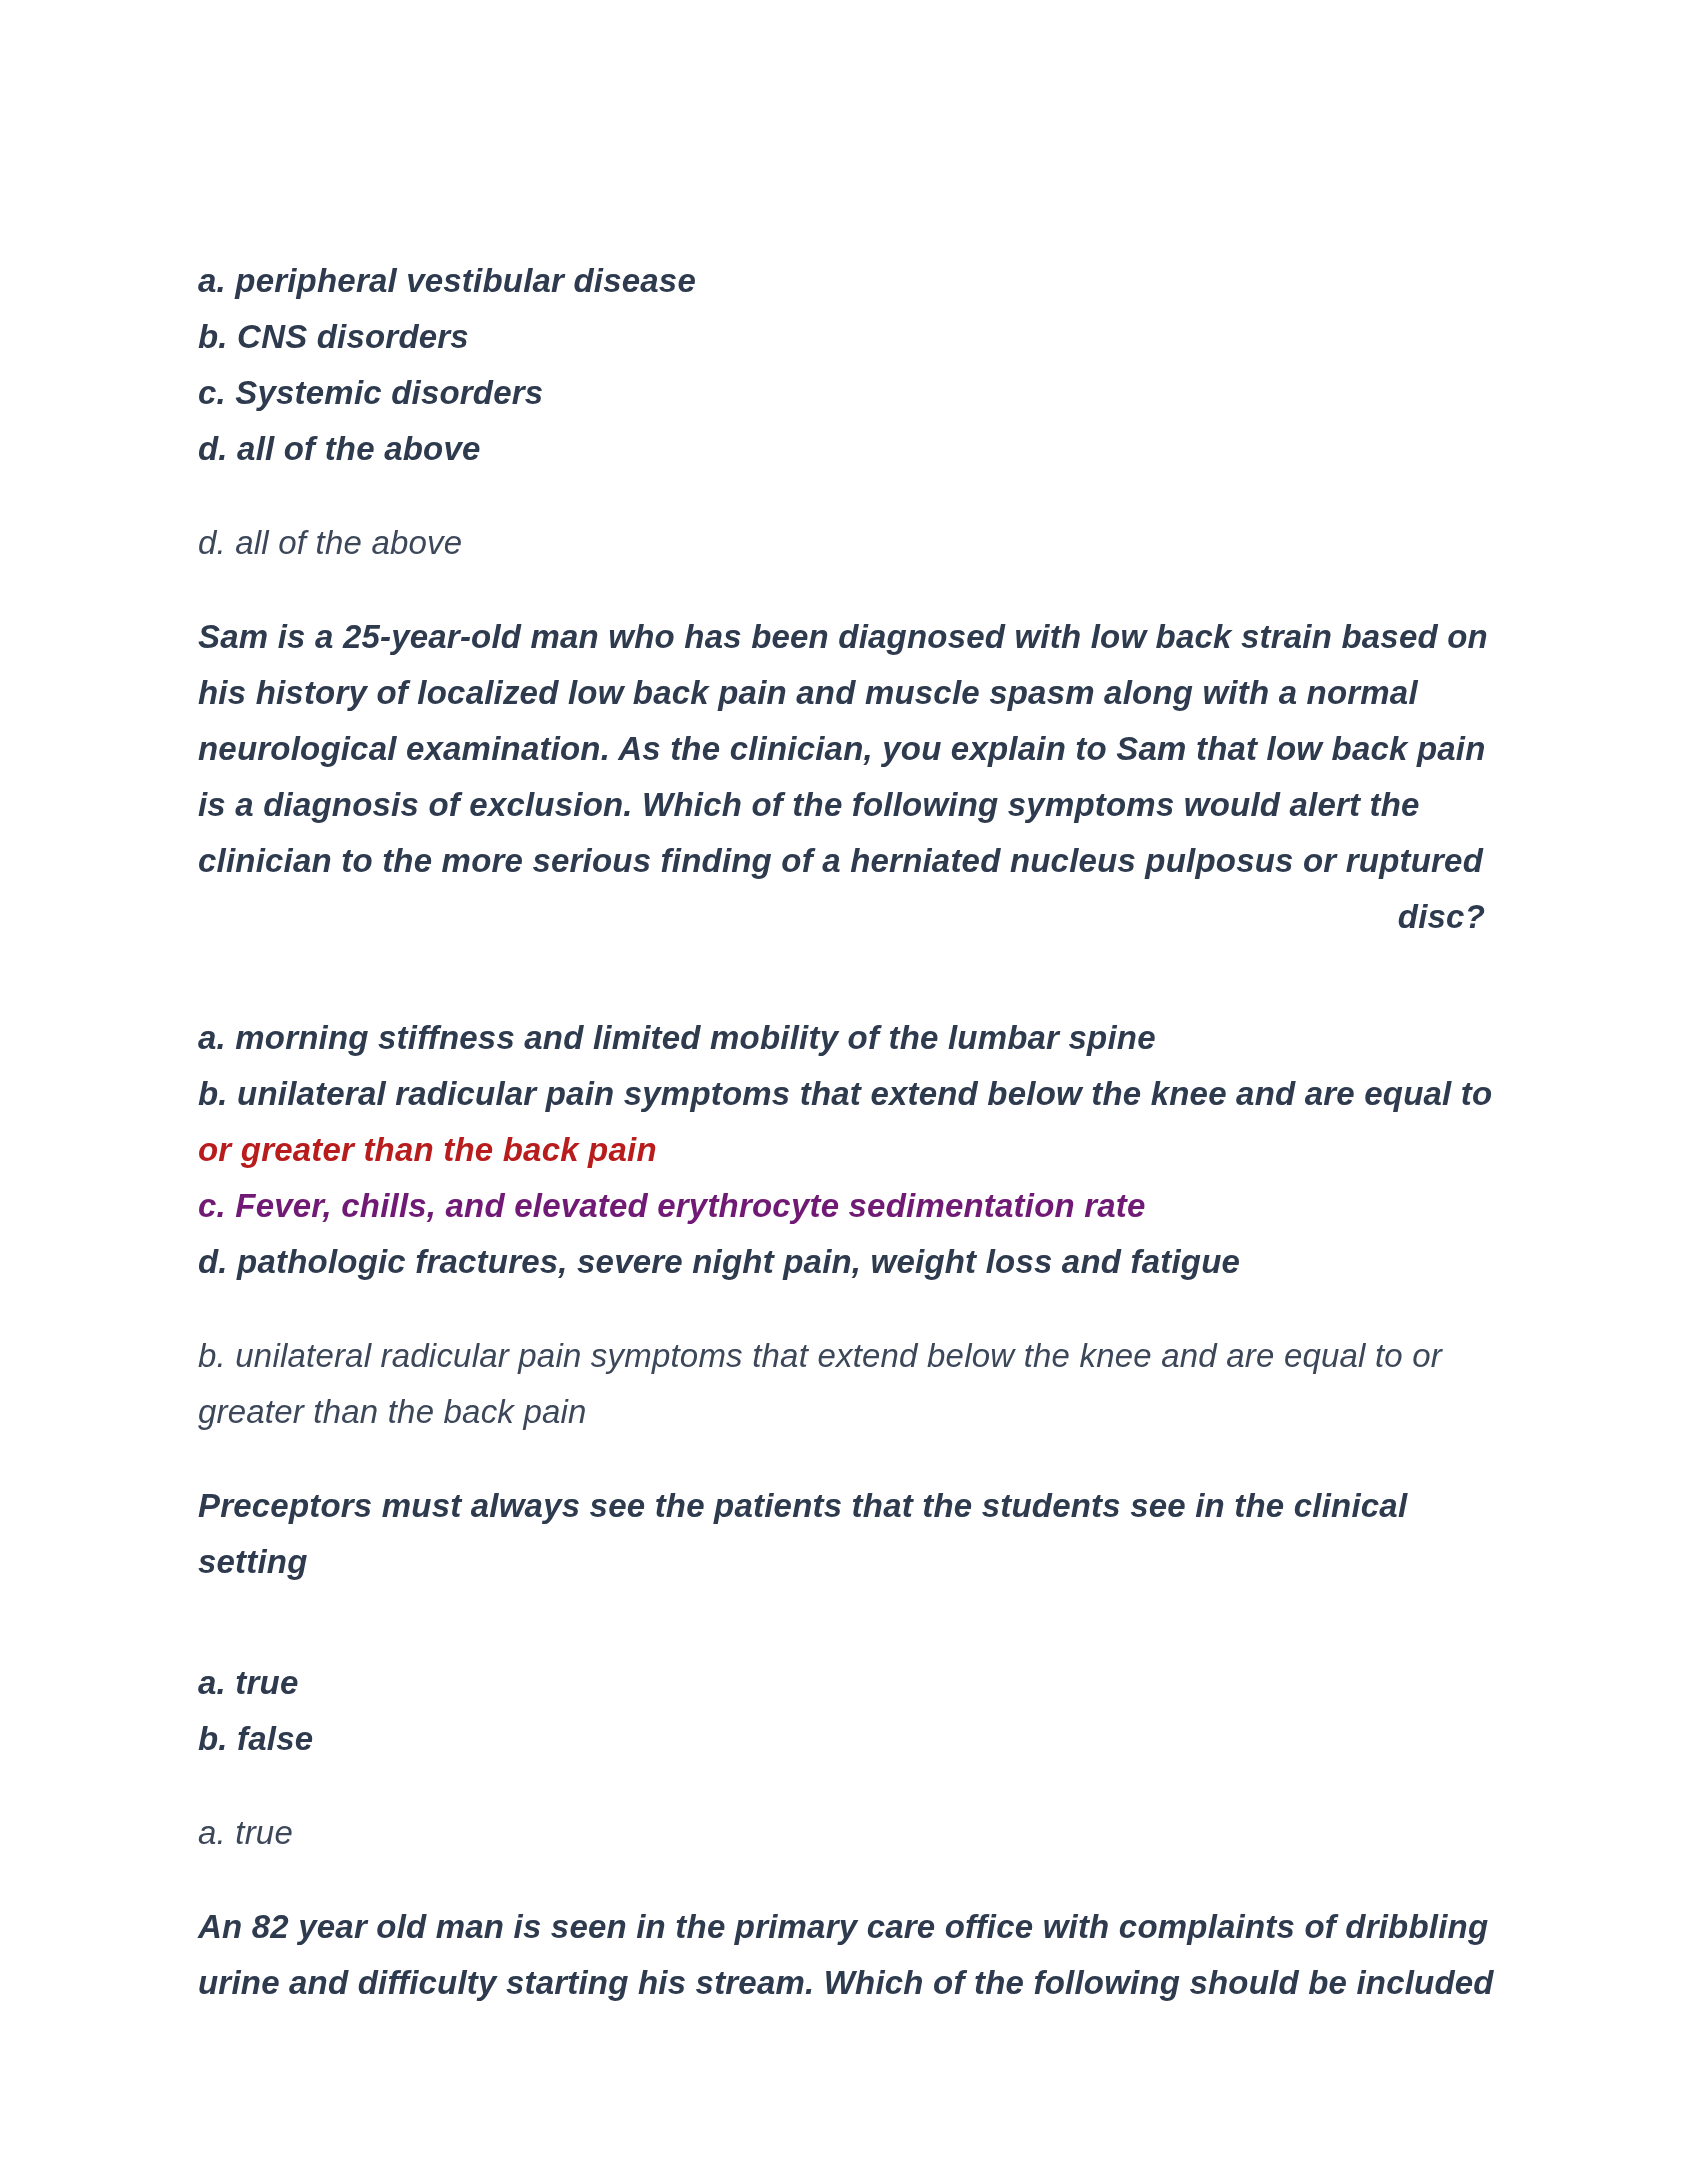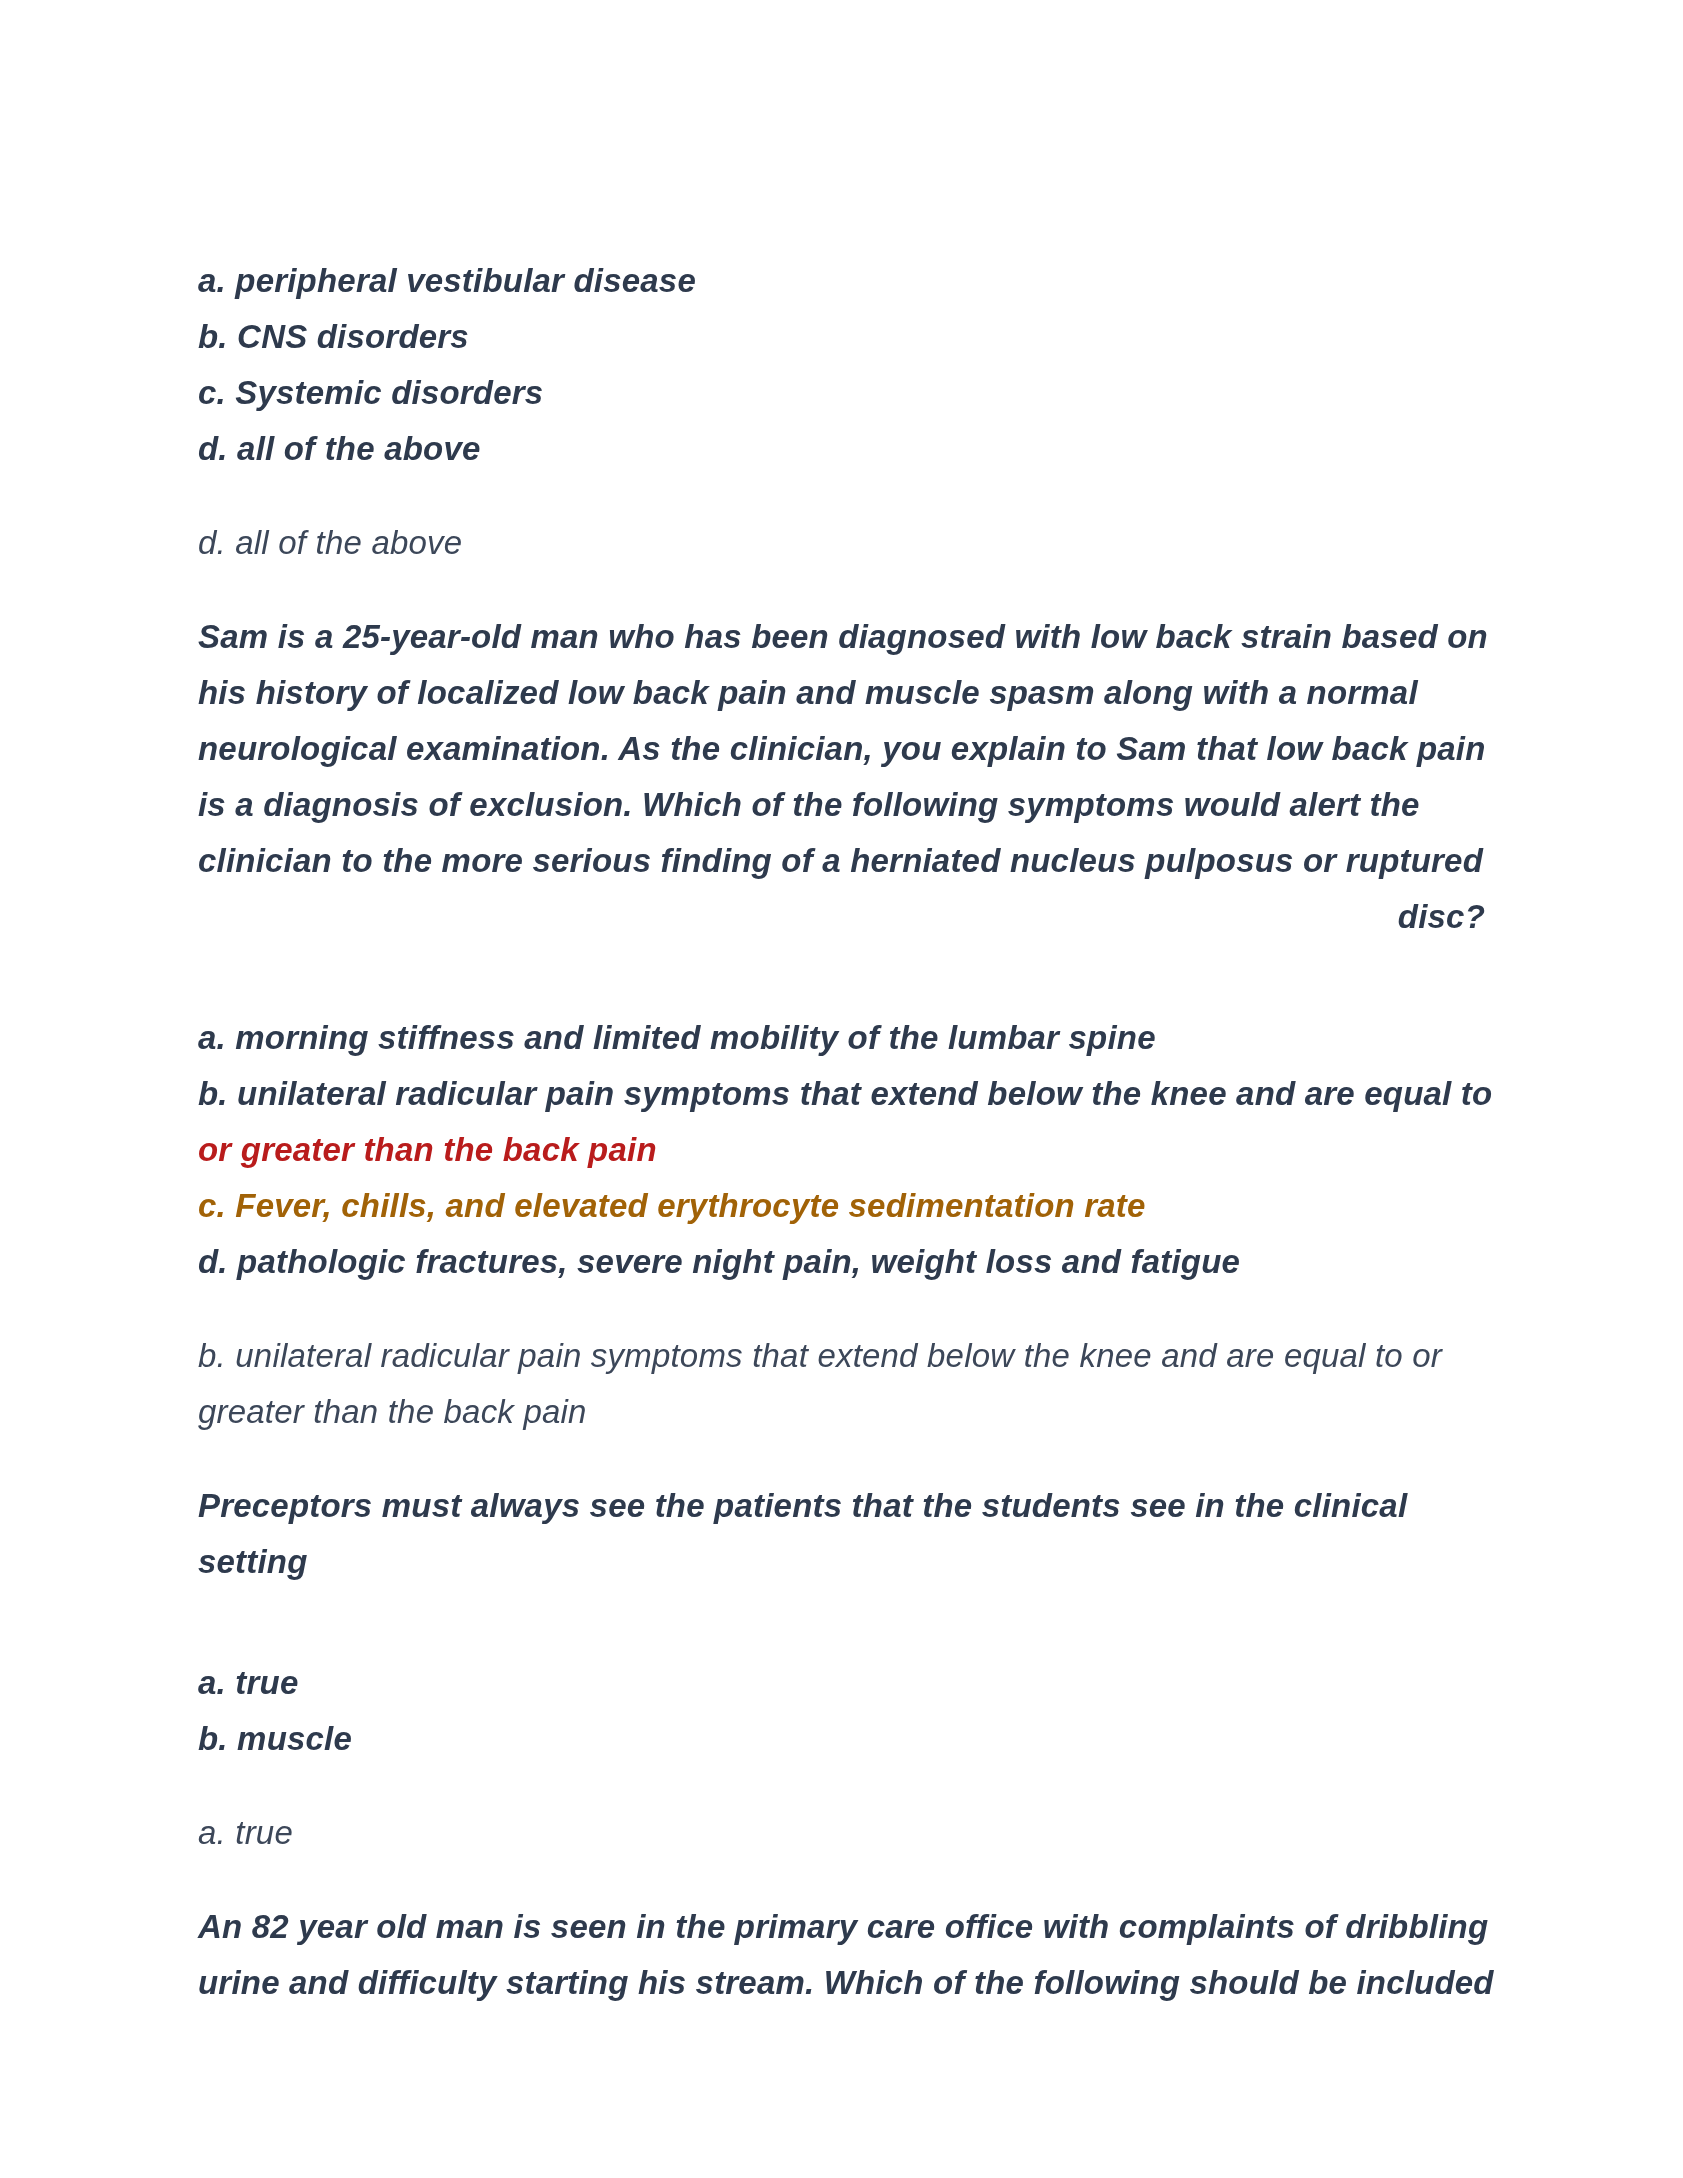--- a/index.html
+++ b/index.html
@@ -66,34 +66,34 @@
         <div class="line" style="color: rgb(46, 58, 77);">his history of localized low back pain and muscle spasm along with a normal</div>
         <div class="line" style="color: rgb(46, 58, 77);">neurological examination. As the clinician, you explain to Sam that low back pain</div>
         <div class="line" style="color: rgb(46, 58, 77);">is a diagnosis of exclusion. Which of the following symptoms would alert the</div>
         <div class="line" style="color: rgb(46, 58, 77);">clinician to the more serious finding of a herniated nucleus pulposus or ruptured</div>
         <div class="line" style="color: rgb(46, 58, 77); text-align: right;">disc?</div>
       </div>
       <div class="para bold">
         <div class="line" style="color: rgb(46, 58, 77);">a. morning stiffness and limited mobility of the lumbar spine</div>
         <div class="line" style="color: rgb(46, 58, 77);">b. unilateral radicular pain symptoms that extend below the knee and are equal to</div>
         <div class="line" style="color: #b91c1c;">or greater than the back pain</div>
-        <div class="line" style="color: #a16207;">c. Fever, chills, and elevated erythrocyte sedimentation rate</div>
+        <div class="line" style="color: #701a75;">c. Fever, chills, and elevated erythrocyte sedimentation rate</div>
         <div class="line" style="color: rgb(46, 58, 77);">d. pathologic fractures, severe night pain, weight loss and fatigue</div>
       </div>
       <div class="para regular">
         <div class="line" style="color: rgb(60, 71, 89);">b. unilateral radicular pain symptoms that extend below the knee and are equal to or</div>
         <div class="line" style="color: rgb(60, 71, 89);">greater than the back pain</div>
       </div>
       <div class="para bold gap-large">
         <div class="line" style="color: rgb(46, 58, 77);">Preceptors must always see the patients that the students see in the clinical</div>
         <div class="line" style="color: rgb(46, 58, 77);">setting</div>
       </div>
       <div class="para bold">
         <div class="line" style="color: rgb(46, 58, 77);">a. true</div>
-        <div class="line" style="color: rgb(46, 58, 77);">b. muscle</div>
+        <div class="line" style="color: rgb(46, 58, 77);">b. false</div>
       </div>
       <div class="para regular">
         <div class="line" style="color: rgb(60, 71, 89);">a. true</div>
       </div>
       <div class="para bold">
         <div class="line" style="color: rgb(46, 58, 77);">An 82 year old man is seen in the primary care office with complaints of dribbling</div>
         <div class="line" style="color: rgb(46, 58, 77);">urine and difficulty starting his stream. Which of the following should be included</div>
       </div>
     </div>
 </div>

